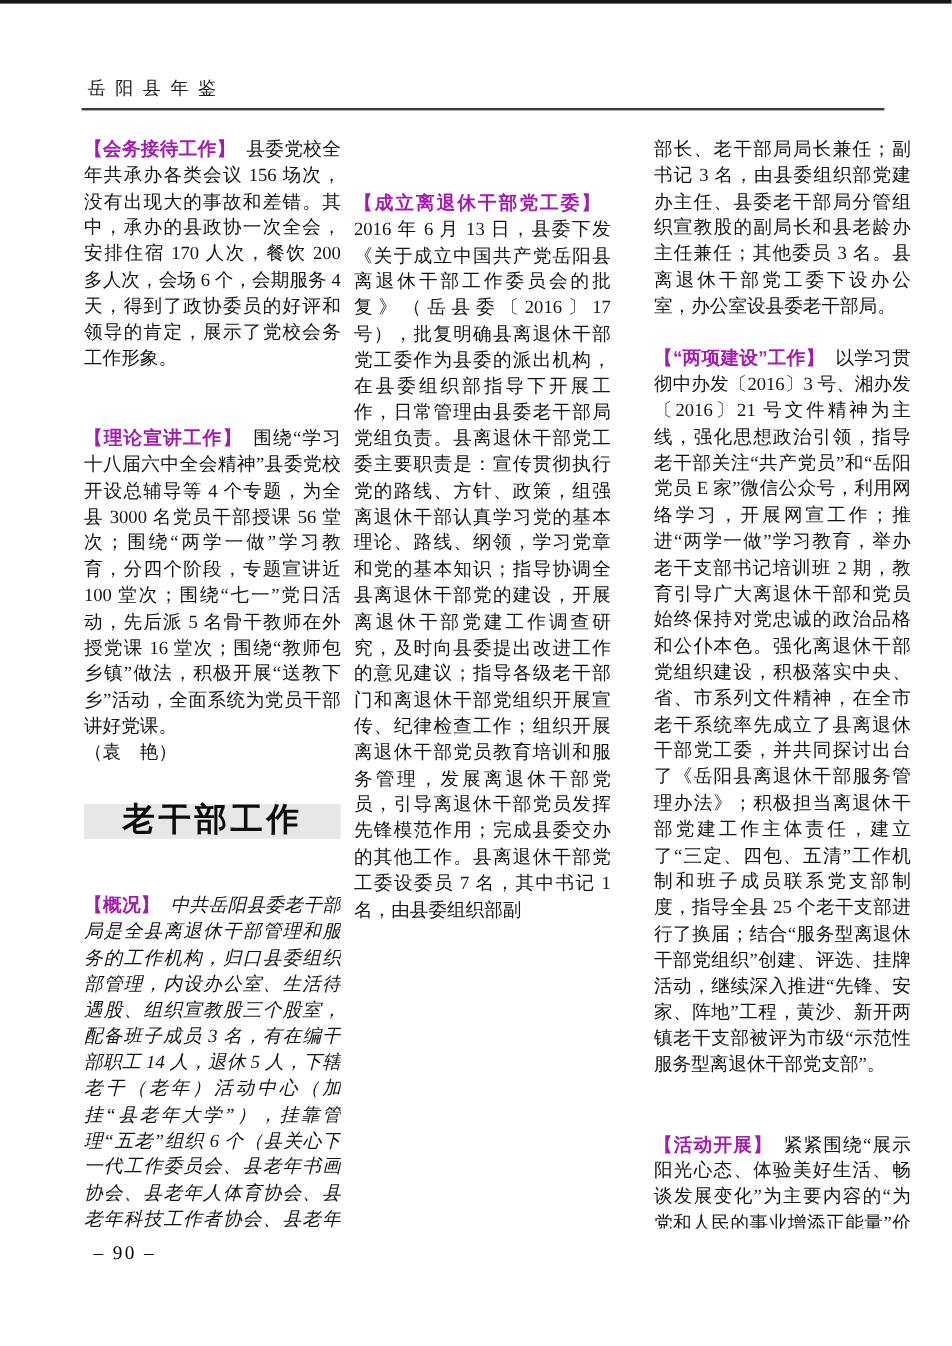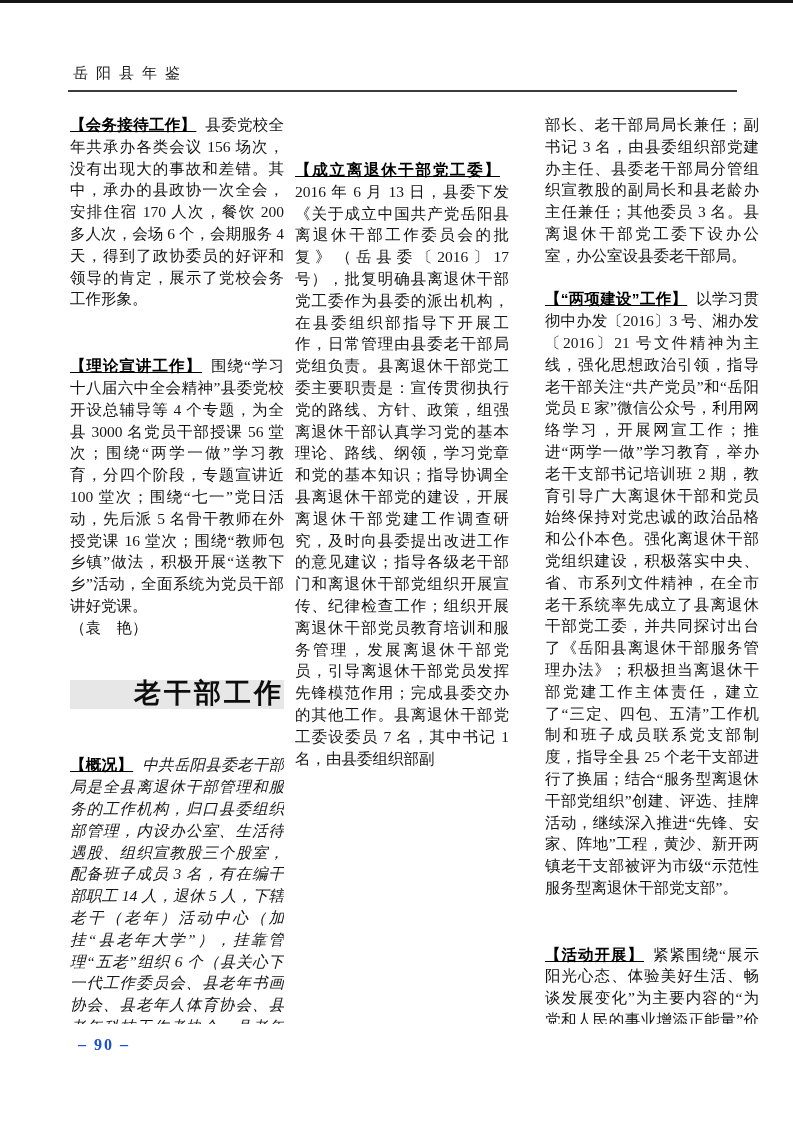--- a/index.html
+++ b/index.html
@@ -20,33 +20,33 @@
     font-size:15.5px;line-height:21.8px;text-align:justify;
     -webkit-text-justify:inter-character;text-justify:inter-character;
   }
   .col-1{left:70px;}
   .col-2{left:295px;}
   .col-3{left:545px;}
   .col p{margin:0 0 21.8px 0;}
   .col p.tight{margin-bottom:0;margin-top:45px;}
   .phead{
     font-family:"Liberation Sans","DejaVu Sans",sans-serif;
-    font-weight:700;font-style:normal;margin-right:9px;color:#000000;text-decoration:underline;
+    font-weight:700;font-style:normal;margin-right:9px;color:#a21caf;
   }
   .kai{font-style:italic;}
   .indent{text-indent:2em;}
   .sig{text-align:left;padding-right:6px;margin-bottom:0;}
   .section-band{
-    background:#e7e7e7;text-align:right;
+    background:#e7e7e7;text-align:center;
     font-size:27px;font-weight:700;letter-spacing:3px;color:#0d0d0d;
-    padding:3px 0 5px 0;margin:41px 0 29px 0;font-style:normal;
+    padding:3px 0 5px 0;margin:31px 0 29px 0;font-style:normal;
   }
   .page-number{
     position:absolute;left:78px;top:1036px;
-    font-size:16px;font-weight:700;letter-spacing:2px;color:#1d4ed8;
+    font-size:16px;font-weight:400;letter-spacing:2px;color:#000000;
   }
 </style>
 </head>
 <body>
 
 <div class="top-edge"></div>
 
 <div class="book-title">岳阳县年鉴</div>
 <div class="header-rule"></div>
 

